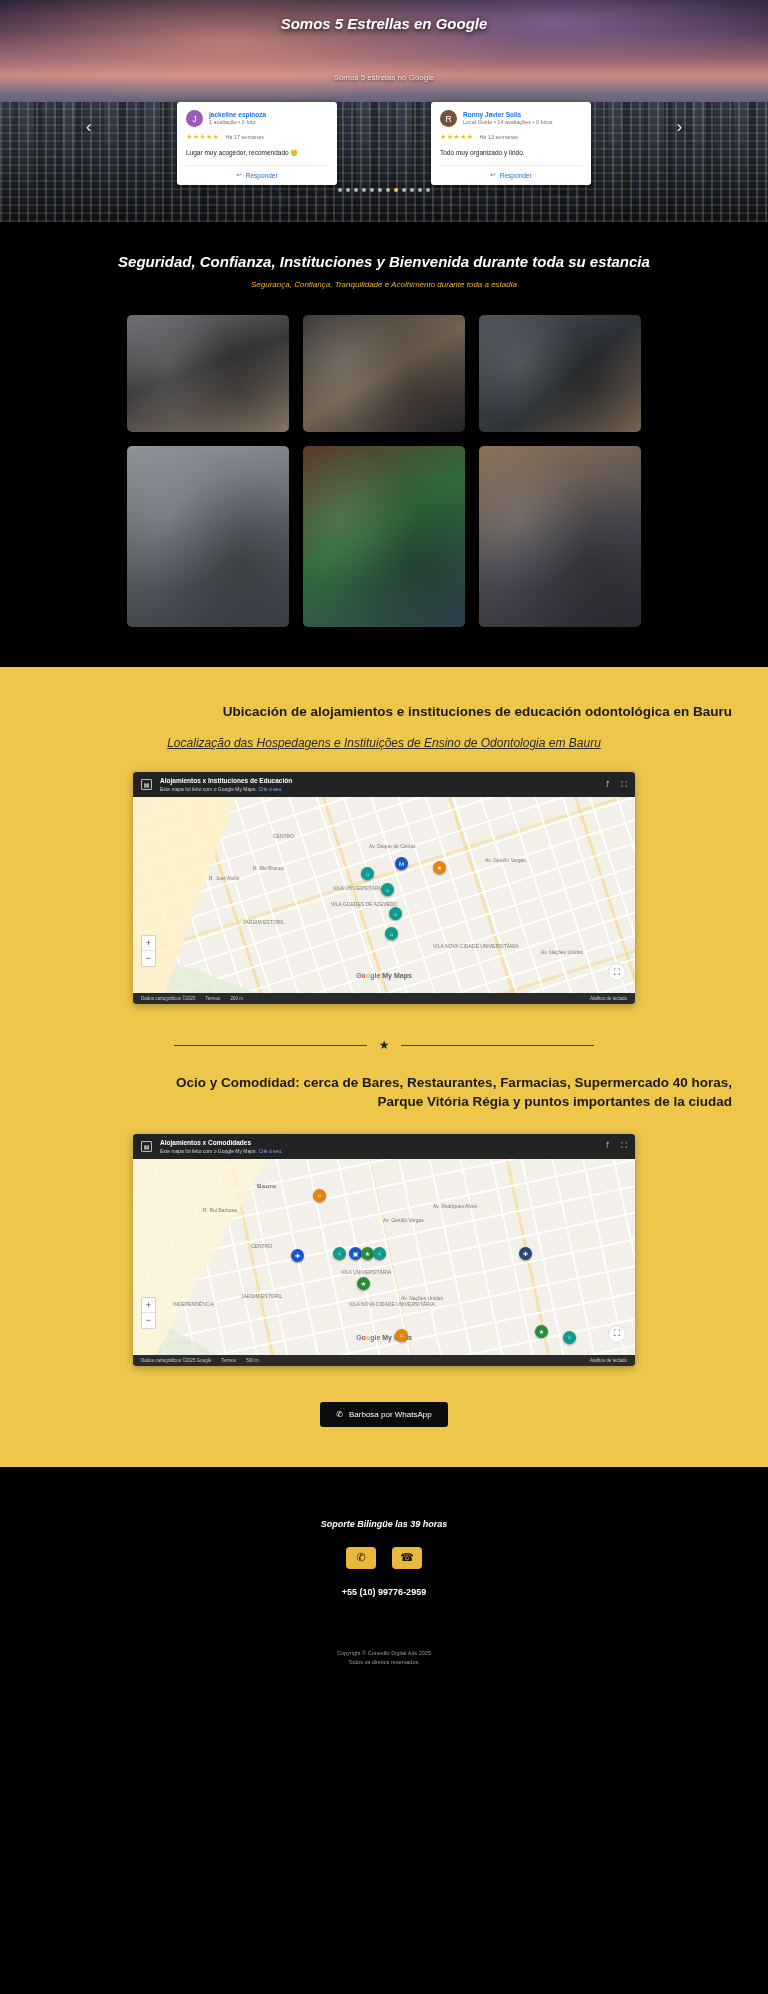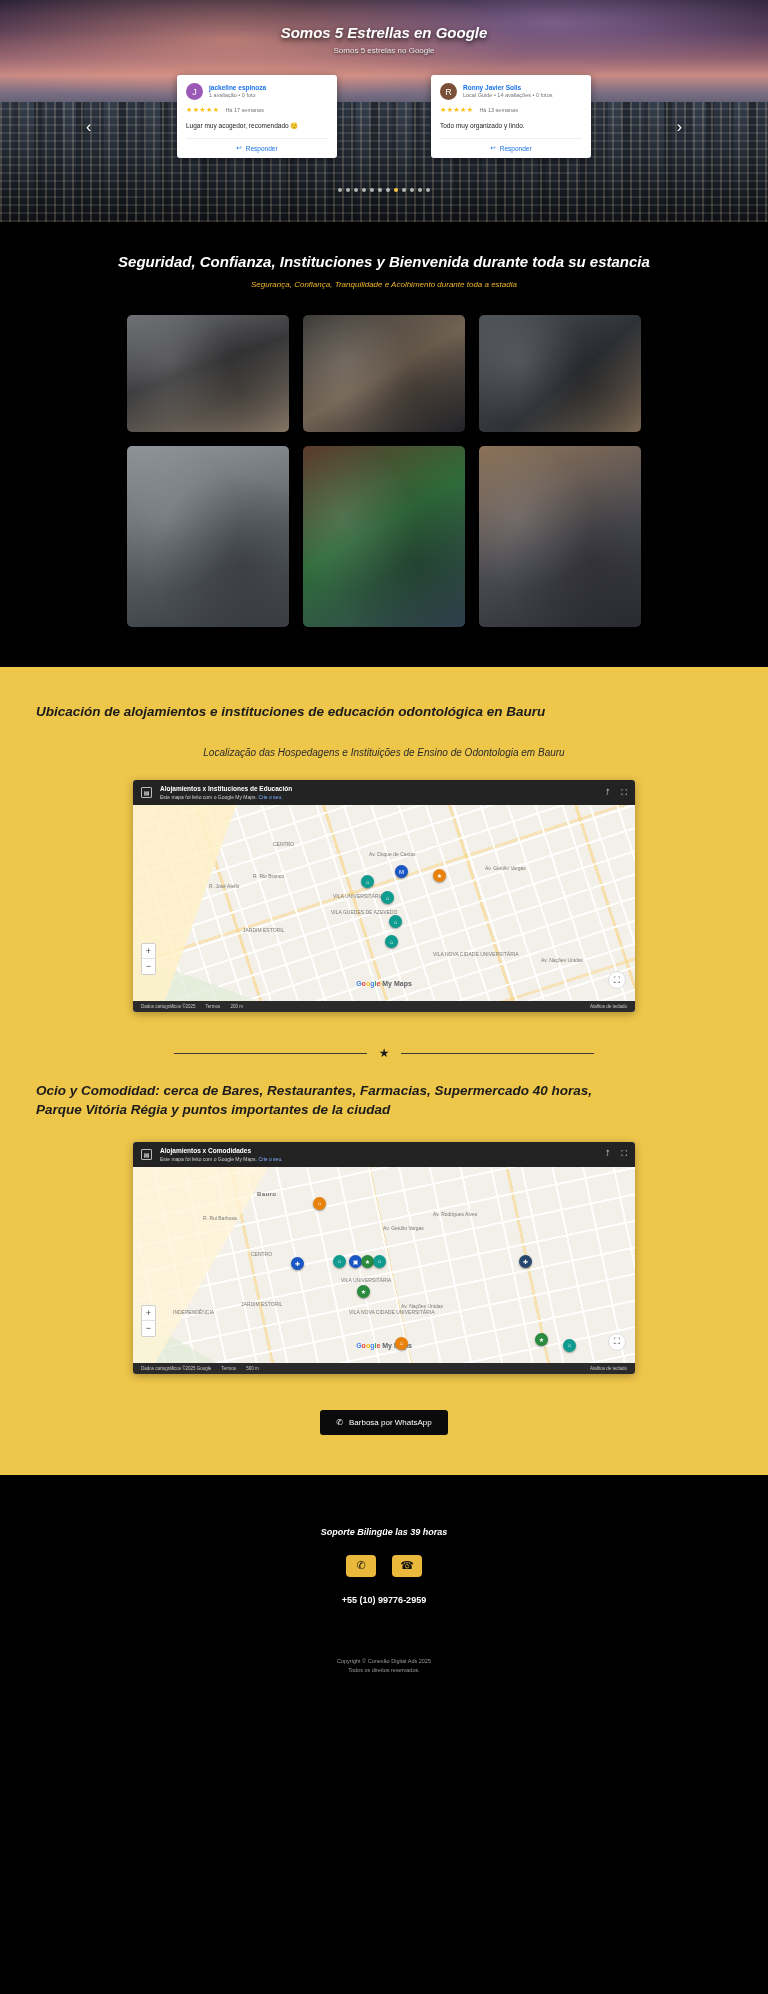--- a/index.html
+++ b/index.html
@@ -38,26 +38,27 @@
     content: "";
     position: absolute; left: 0; right: 0; bottom: 0; height: 120px;
     background-image:
       repeating-linear-gradient(90deg, rgba(255,225,170,.18) 0 2px, transparent 2px 9px),
       repeating-linear-gradient(0deg, rgba(255,225,170,.12) 0 2px, transparent 2px 8px);
     mix-blend-mode: screen;
   }
   .hero-title {
     position: relative; text-align: center; color: #fff;
     font-size: 15px; font-weight: bold; font-style: italic;
-    padding-top: 24px; text-shadow: 0 2px 5px rgba(0,0,0,.8); z-index: 3;
+    padding-top: 15px; text-shadow: 0 2px 5px rgba(0,0,0,.8); z-index: 3;
   }
   .hero-sub {
     position: relative; text-align: center; color: #e9e9e9;
     font-size: 8px; padding-top: 5px; z-index: 3;
     text-shadow: 0 1px 3px rgba(0,0,0,.8);
+    margin-top: 36px;
   }
   .reviews {
     position: relative; z-index: 3;
     display: flex; justify-content: center; gap: 94px;
     margin-top: 20px;
   }
   .review-card {
     width: 160px; background: #fff; border-radius: 3px;
     box-shadow: 0 2px 8px rgba(0,0,0,.4); padding: 8px 9px 6px;
   }
@@ -119,26 +120,26 @@
   .photo::after {
     content: ""; position: absolute; inset: 0;
     background:
       radial-gradient(circle at 25% 40%, rgba(255,255,255,.12), transparent 45%),
       radial-gradient(circle at 70% 65%, rgba(0,0,0,.25), transparent 55%);
   }
 
   
   .sec-yellow { background: #eec64a; padding: 36px 0 40px; }
   .y-title {
-    text-align: left; color: #1b1b1b; font-style: italic; font-weight: bold;
+    text-align: right; color: #1b1b1b; font-weight: bold;
     font-size: 13.5px; line-height: 1.4; padding: 0 36px;
   }
   .y-sub {
     text-align: center; color: #2b2b2b; font-style: italic;
-    font-size: 10px; margin-top: 25px; padding: 0 36px;
+    font-size: 12px; margin-top: 14px; padding: 0 36px; text-decoration: underline;
   }
   .map-box {
     width: 502px; margin: 22px auto 0; border-radius: 3px; overflow: hidden;
     box-shadow: 0 2px 8px rgba(0,0,0,.3); background: #fff;
   }
   .map-bar {
     background: #232323; color: #fff; padding: 5px 8px;
     display: flex; align-items: center; gap: 8px;
   }
   .map-bar-icon {

